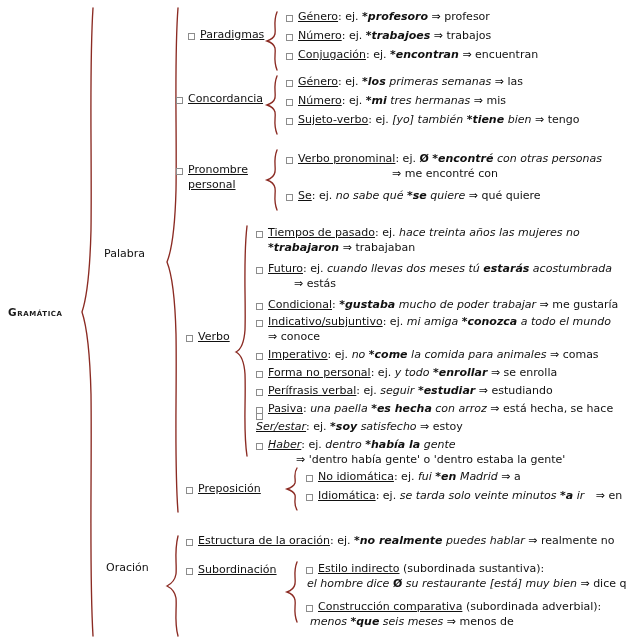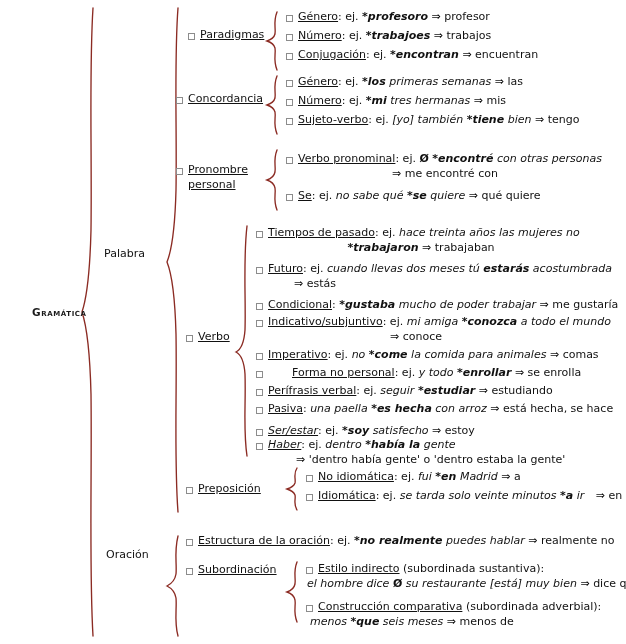--- a/index.html
+++ b/index.html
@@ -58,25 +58,25 @@
 
     <path d="M277,150 C273,160 276,166 275,172 C274,177 270,179 267,180 C270,181 274,183 275,188 C276,194 273,200 277,210"></path>
 
     <path d="M247,226 C243,260 246,300 245,330 C244,344 240,350 236,352 C240,354 244,360 245,374 C246,404 243,430 247,456"></path>
 
     <path d="M297,468 C293,474 296,479 295,483 C294,486 290,488 287,489 C290,490 294,492 295,495 C296,499 293,504 297,510"></path>
 
     <path d="M297,562 C293,572 296,578 295,584 C294,589 290,591 287,592 C290,593 294,595 295,600 C296,606 293,612 297,622"></path>
   </svg>
 
-  <div class="node root-label" style="left:8px; top:306px;margin-left:24px;">Gramática</div>
+  <div class="node root-label" style="left:8px; top:306px;">Gramática</div>
 
   <div class="node lvl1-label" style="left:104px; top:247px;">Palabra</div>
 
-  <div class="node lvl1-label" style="left:106px; top:548px;">Oración</div>
+  <div class="node lvl1-label" style="left:106px; top:561px;">Oración</div>
 
   <div class="item" style="left:188px; top:28px;">
     <span class="sq"></span>
     <span class="txt"><u>Paradigmas</u></span>
   </div>
 
   <div class="item" style="left:176px; top:92px;">
     <span class="sq"></span>
     <span class="txt"><u>Concordancia</u></span>
   </div>
@@ -176,21 +176,21 @@
       <i>quiere</i>
       <span>⇒</span>
       <span>qué quiere</span></span>
   </div>
 
   <div class="item" style="left:256px; top:226px;">
     <span class="sq"></span>
     <span class="txt" style="width:330px;">
       <span class="nowrap"><u>Tiempos de pasado</u><span>: </span><span>ej.</span>
       <i>hace treinta años las mujeres no</i></span>
-      <span class="cont" style="text-align:center;padding-right:24px;"><span class="bi">*trabajaron</span>
+      <span class="cont" style="padding-right:24px;"><span class="bi">*trabajaron</span>
       <span>⇒</span>
       <span>trabajaban</span></span>
     </span>
   </div>
 
   <div class="item" style="left:256px; top:262px;">
     <span class="sq"></span>
     <span class="txt" style="width:340px;">
       <span class="nowrap"><u>Futuro</u><span>: </span><span>ej.</span>
       <i>cuando llevas dos meses tú</i>
@@ -210,36 +210,36 @@
       <span>me gustaría</span></span>
   </div>
 
   <div class="item" style="left:256px; top:315px;">
     <span class="sq"></span>
     <span class="txt" style="width:336px;">
       <span class="nowrap"><u>Indicativo/subjuntivo</u><span>: </span><span>ej.</span>
       <i>mi amiga</i>
       <span class="bi">*conozca</span>
       <i>a todo el mundo</i></span>
-      <span class="cont" style="text-align:center;padding-right:40px;"><span>⇒</span>
+      <span class="cont" style="text-align:left;padding-right:40px;"><span>⇒</span>
       <span>conoce</span></span>
     </span>
   </div>
 
   <div class="item" style="left:256px; top:348px;">
     <span class="sq"></span>
     <span class="txt nowrap"><u>Imperativo</u><span>: </span><span>ej.</span>
       <i>no</i>
       <span class="bi">*come</span>
       <i>la comida para animales</i>
       <span>⇒</span>
       <span>comas</span></span>
   </div>
 
-  <div class="item" style="left:256px; top:366px;gap:24px;">
+  <div class="item" style="left:256px; top:366px;">
     <span class="sq"></span>
     <span class="txt nowrap"><u>Forma no personal</u><span>: </span><span>ej.</span>
       <i>y todo</i>
       <span class="bi">*enrollar</span>
       <span>⇒</span>
       <span>se enrolla</span></span>
   </div>
 
   <div class="item" style="left:256px; top:402px;">
     <span class="sq"></span>
@@ -253,21 +253,21 @@
 
   <div class="item" style="left:256px; top:384px;">
     <span class="sq"></span>
     <span class="txt nowrap"><u>Perífrasis verbal</u><span>: </span><span>ej.</span>
       <i>seguir</i>
       <span class="bi">*estudiar</span>
       <span>⇒</span>
       <span>estudiando</span></span>
   </div>
 
-  <div class="item" style="left:256px; top:424px;">
+  <div class="item" style="left:256px; top:408px;flex-direction:column;">
     <span class="sq"></span>
     <span class="txt nowrap"><u><i>Ser/estar</i></u><span>: </span><span>ej.</span>
       <span class="bi">*soy</span>
       <i>satisfecho</i>
       <span>⇒</span>
       <span>estoy</span></span>
   </div>
 
   <div class="item" style="left:256px; top:438px;">
     <span class="sq"></span>

